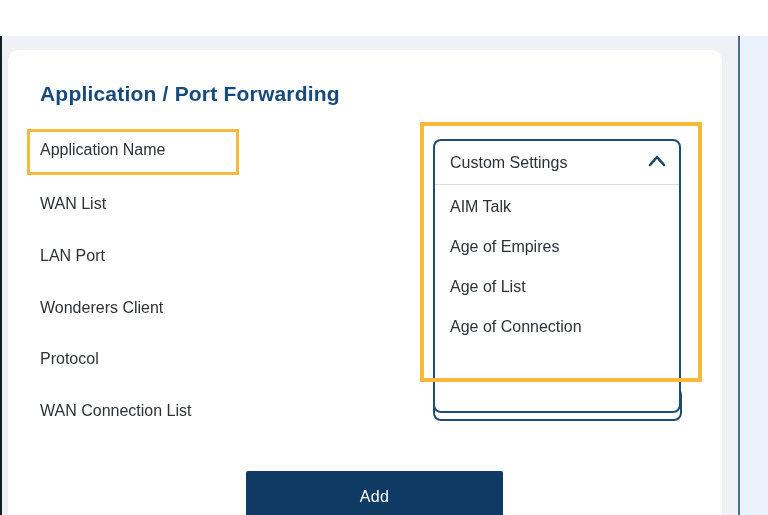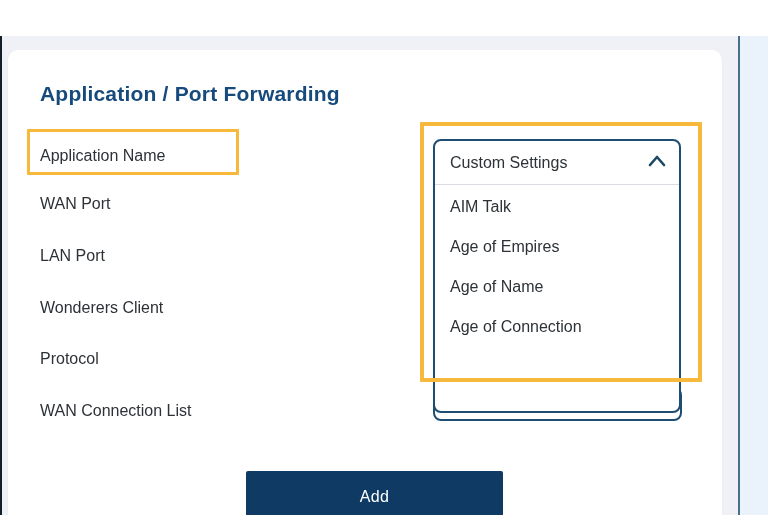--- a/index.html
+++ b/index.html
@@ -73,38 +73,38 @@
   <div class="right-strip"></div>
   <div class="right-divider"></div>
 
   <div class="card">
 
     <div class="page-title">Application / Port Forwarding</div>
 
     <div class="hl-box hl-label"></div>
     <div class="hl-box hl-dropdown"></div>
 
-    <div class="field-label" style="top:95px">Application Name</div>
-    <div class="field-label" style="top:143px">WAN Port</div>
+    <div class="field-label" style="top:89px">Application Name</div>
+    <div class="field-label" style="top:143px">WAN List</div>
     <div class="field-label" style="top:195px">LAN Port</div>
     <div class="field-label" style="top:247px">Wonderers Client</div>
     <div class="field-label" style="top:298px">Protocol</div>
     <div class="field-label" style="top:350px">WAN Connection List</div>
 
     <div class="dropdown">
       <div class="dd-header">
         <span>Custom Settings</span>
         <svg class="dd-chevron" viewBox="0 0 18 14">
           <polyline points="2,11 9,3 16,11" fill="none" stroke="#1c4866" stroke-width="2.6" stroke-linecap="round" stroke-linejoin="round"></polyline>
         </svg>
       </div>
       <div class="dd-list">
         <div class="dd-item">AIM Talk</div>
         <div class="dd-item">Age of Empires</div>
-        <div class="dd-item">Age of Name</div>
+        <div class="dd-item">Age of List</div>
         <div class="dd-item">Age of Connection</div>
       </div>
     </div>
 
     <div class="input-sliver"></div>
 
     <input class="text-input" type="text" value="" style="">
 
     <button class="add-button">Add</button>
 

